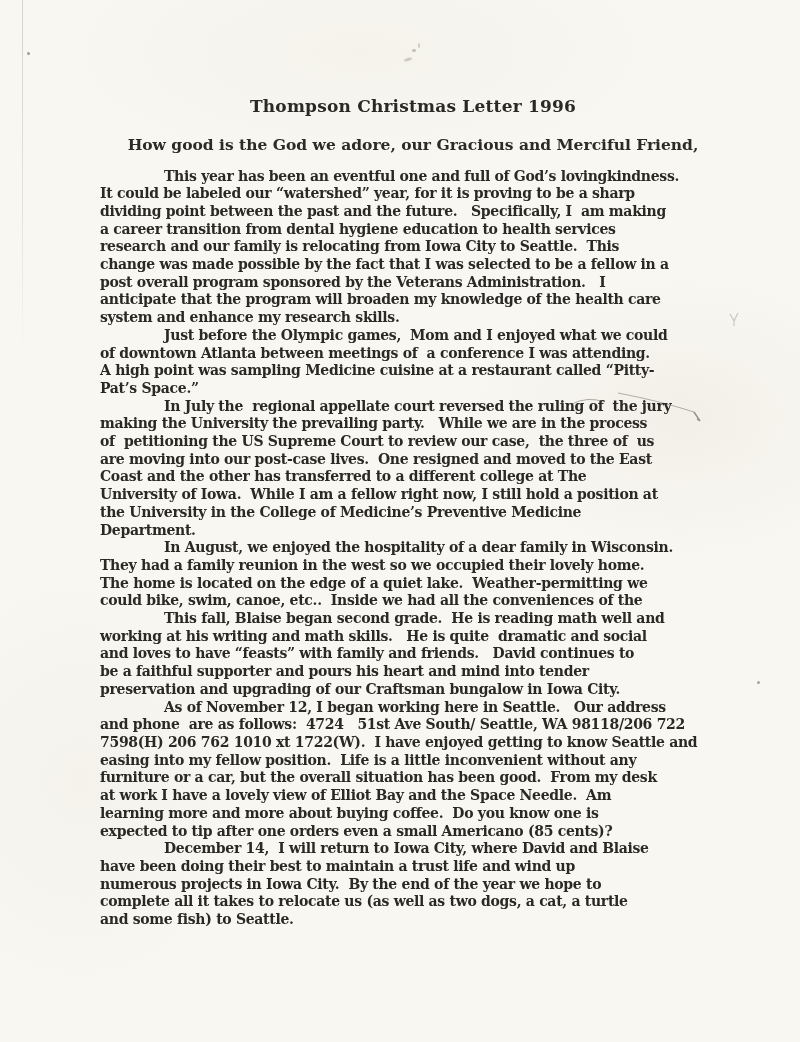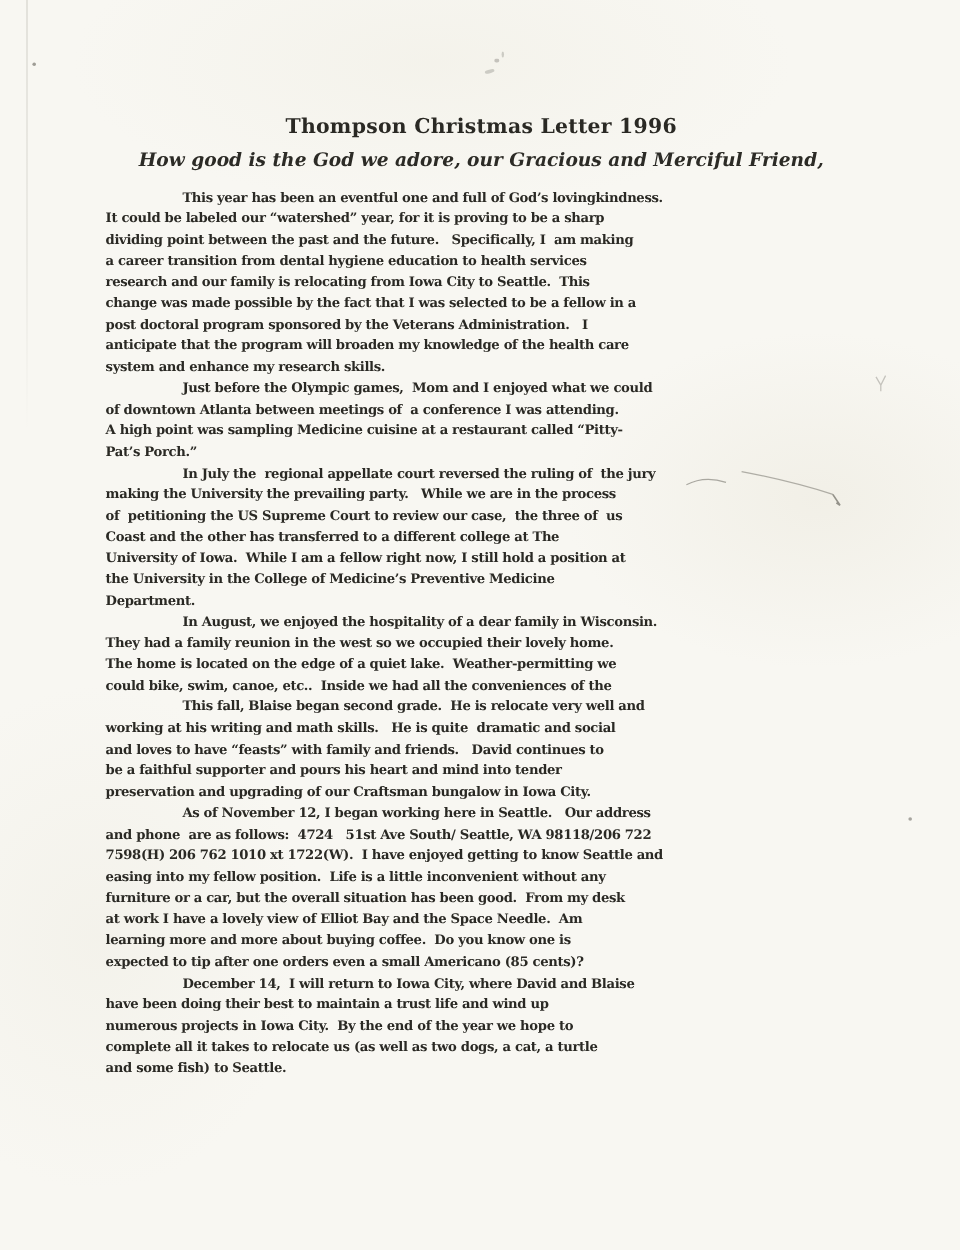--- a/index.html
+++ b/index.html
@@ -17,45 +17,44 @@
     position: absolute;
     inset: 0;
     background:
       radial-gradient(ellipse 300px 200px at 85% 40%, rgba(235,232,220,0.5), rgba(235,232,220,0) 70%),
       radial-gradient(ellipse 250px 300px at 10% 75%, rgba(238,236,226,0.45), rgba(238,236,226,0) 70%),
       radial-gradient(ellipse 400px 160px at 45% 5%, rgba(240,238,228,0.5), rgba(240,238,228,0) 75%),
       #f8f7f2;
   }
   .content {
     position: absolute;
-    left: 88px;
+    left: 100px;
     top: 0;
     width: 626px;
   }
   .title {
     margin: 0;
     padding-top: 96px;
     text-align: center;
     font-size: 17px;
     font-weight: 700;
     letter-spacing: 0.2px;
     color: #2a2924;
   }
   .epigraph {
-    margin-top: 7px;
+    margin-top: 19px;
     text-align: center;
     font-size: 15.5px;
-    font-style: italic;
     font-weight: 700;
     line-height: 19.5px;
     color: #2c2b26;
   }
   .letter-body {
     margin-top: 13px;
-    font-size: 11px;
+    font-size: 14px;
     font-weight: 700;
     line-height: 17.7px;
     letter-spacing: -0.3px;
     color: #2a2924;
   }
   .para { margin: 0; }
   .line { white-space: pre; }
   .line.first { padding-left: 64px; }
 
   
@@ -121,47 +120,48 @@
         <div class="ep-line">How good is the God we adore, our Gracious and Merciful Friend,</div>
       </div>
     <div class="letter-body">
         <div class="para">
           <div class="line first">This year has been an eventful one and full of God’s lovingkindness.</div>
           <div class="line">It could be labeled our “watershed” year, for it is proving to be a sharp</div>
           <div class="line">dividing point between the past and the future.   Specifically, I  am making</div>
           <div class="line">a career transition from dental hygiene education to health services</div>
           <div class="line">research and our family is relocating from Iowa City to Seattle.  This</div>
           <div class="line">change was made possible by the fact that I was selected to be a fellow in a</div>
-          <div class="line">post doctoral program sponsored by the Veterans Administration.   I</div>
+          <div class="line">post overall program sponsored by the Veterans Administration.   I</div>
           <div class="line">anticipate that the program will broaden my knowledge of the health care</div>
           <div class="line">system and enhance my research skills.</div>
         </div>
         <div class="para">
           <div class="line first">Just before the Olympic games,  Mom and I enjoyed what we could</div>
           <div class="line">of downtown Atlanta between meetings of  a conference I was attending.</div>
           <div class="line">A high point was sampling Medicine cuisine at a restaurant called “Pitty-</div>
-          <div class="line">Pat’s Porch.”</div>
+          <div class="line">Pat’s Space.”</div>
         </div>
         <div class="para">
           <div class="line first">In July the  regional appellate court reversed the ruling of  the jury</div>
           <div class="line">making the University the prevailing party.   While we are in the process</div>
           <div class="line">of  petitioning the US Supreme Court to review our case,  the three of  us</div>
+          <div class="line">are moving into our post-case lives.  One resigned and moved to the East</div>
           <div class="line">Coast and the other has transferred to a different college at The</div>
           <div class="line">University of Iowa.  While I am a fellow right now, I still hold a position at</div>
           <div class="line">the University in the College of Medicine’s Preventive Medicine</div>
           <div class="line">Department.</div>
         </div>
         <div class="para">
           <div class="line first">In August, we enjoyed the hospitality of a dear family in Wisconsin.</div>
           <div class="line">They had a family reunion in the west so we occupied their lovely home.</div>
           <div class="line">The home is located on the edge of a quiet lake.  Weather-permitting we</div>
           <div class="line">could bike, swim, canoe, etc..  Inside we had all the conveniences of the</div>
         </div>
         <div class="para">
-          <div class="line first">This fall, Blaise began second grade.  He is relocate very well and</div>
+          <div class="line first">This fall, Blaise began second grade.  He is reading math well and</div>
           <div class="line">working at his writing and math skills.   He is quite  dramatic and social</div>
           <div class="line">and loves to have “feasts” with family and friends.   David continues to</div>
           <div class="line">be a faithful supporter and pours his heart and mind into tender</div>
           <div class="line">preservation and upgrading of our Craftsman bungalow in Iowa City.</div>
         </div>
         <div class="para">
           <div class="line first">As of November 12, I began working here in Seattle.   Our address</div>
           <div class="line">and phone  are as follows:  4724   51st Ave South/ Seattle, WA 98118/206 722</div>
           <div class="line">7598(H) 206 762 1010 xt 1722(W).  I have enjoyed getting to know Seattle and</div>
           <div class="line">easing into my fellow position.  Life is a little inconvenient without any</div>

